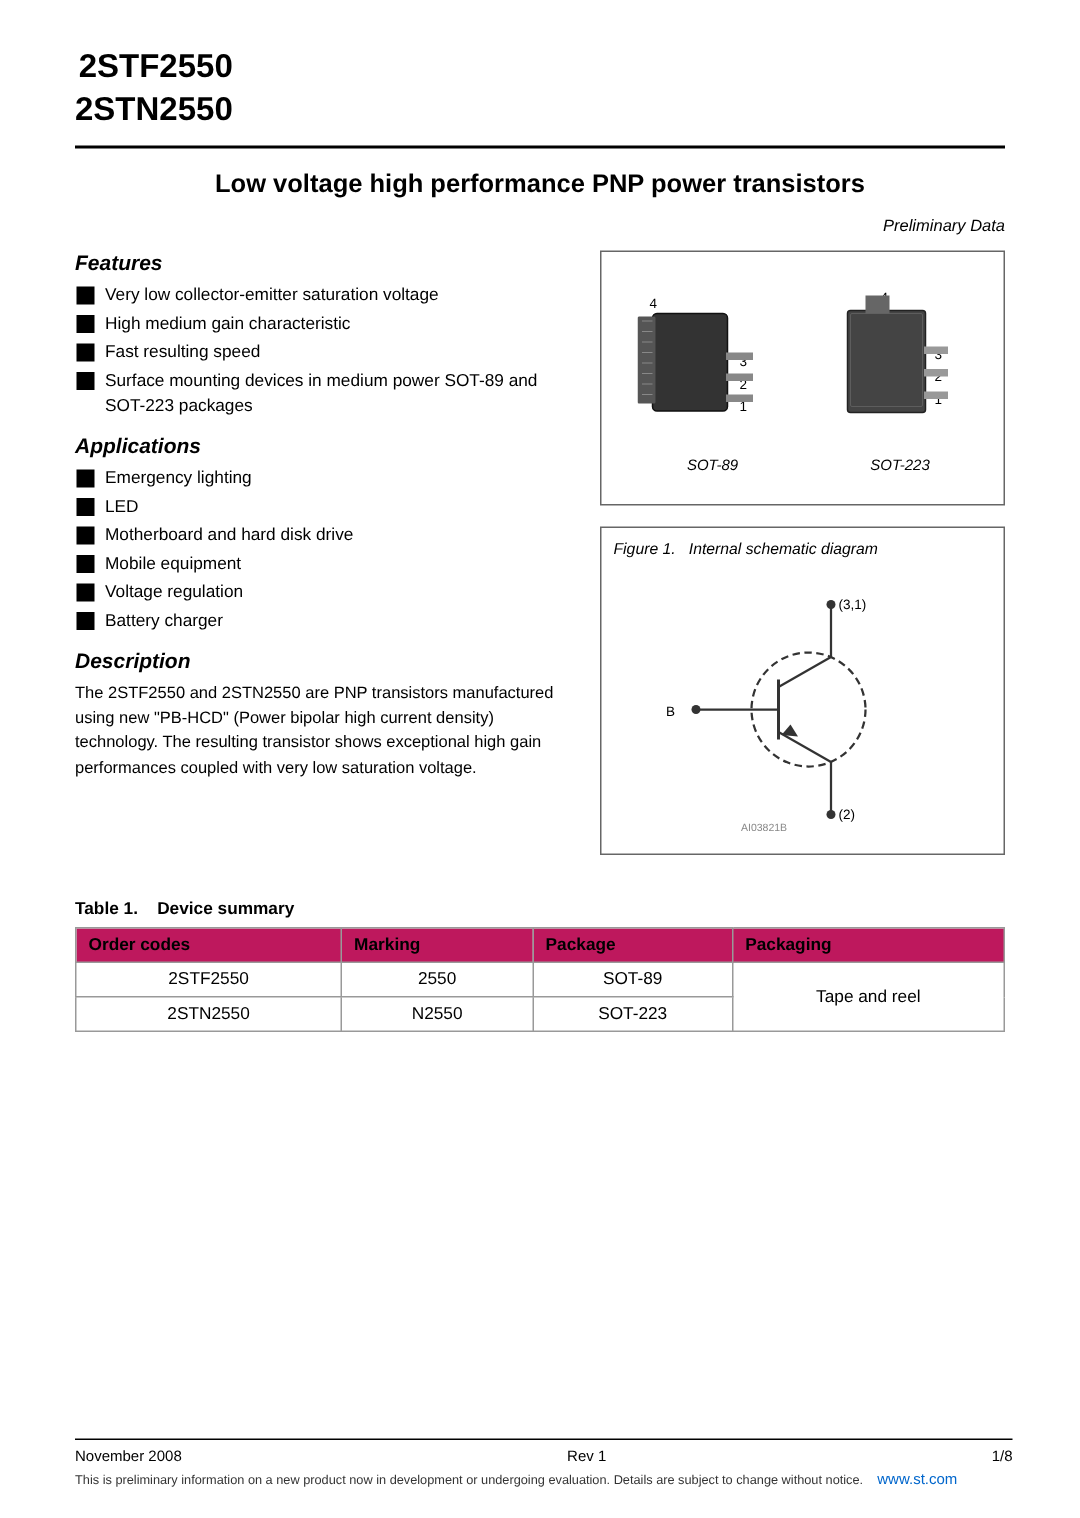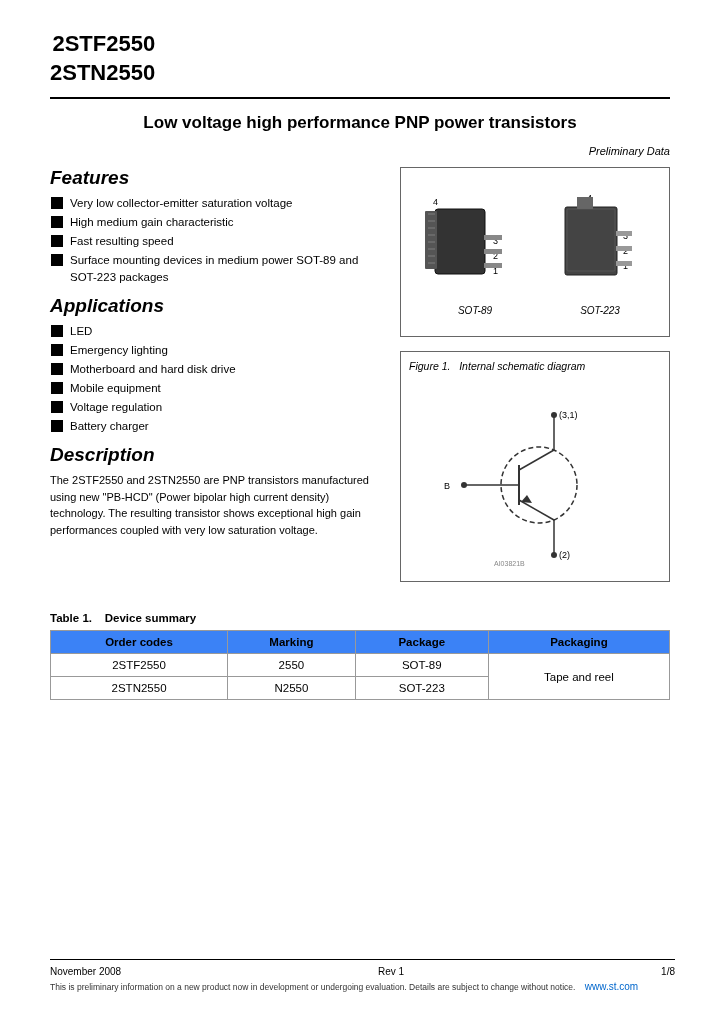--- a/index.html
+++ b/index.html
@@ -58,21 +58,21 @@
     .left-col {
       flex: 1;
       min-width: 0;
     }
     .right-col {
       width: 270px;
       flex-shrink: 0;
     }
     
     .section-title {
-      font-size: 19px;
+      font-size: 14px;
       font-weight: bold;
       margin-bottom: 6px;
       margin-top: 10px;
       font-style: italic;
     }
     .section-title:first-child {
       margin-top: 0;
     }
     
     .bullet-list {
@@ -130,21 +130,21 @@
     }
     
     .schematic-box {
       border: 1px solid #666;
       padding: 8px;
       min-height: 200px;
     }
     .schematic-title {
       font-size: 10.5px;
       font-weight: bold;
-      margin-bottom: 18px;
+      margin-bottom: 6px;
     }
     .schematic-title span {
       font-weight: normal;
       font-style: italic;
     }
     
     .table-section {
       margin-top: 30px;
       clear: both;
     }
@@ -154,23 +154,23 @@
       margin-bottom: 6px;
     }
     table {
       width: 100%;
       border-collapse: collapse;
       font-size: 11.5px;
     }
     table th {
       border: 1px solid #999;
       padding: 5px 8px;
-      background: #3b82f6;
-      font-weight: bold;
-      text-align: center;
+      background: #be185d;
+      font-weight: bold;
+      text-align: left;
     }
     table td {
       border: 1px solid #999;
       padding: 5px 8px;
       text-align: center;
     }
     .tape-reel-cell {
       vertical-align: middle;
     }
     
@@ -250,27 +250,27 @@
           <span>Surface mounting devices in medium power SOT-89 and SOT-223 packages</span>
         </li>
       </ul>
 
       <div class="section-title">Applications</div>
       <ul class="bullet-list">
         <li>
           <svg class="bullet-icon" viewBox="0 0 14 14">
               <rect x="1" y="1" width="12" height="12" fill="#000"></rect>
             </svg>
+          <span>Emergency lighting</span>
+        </li>
+        <li>
+          <svg class="bullet-icon" viewBox="0 0 14 14">
+              <rect x="1" y="1" width="12" height="12" fill="#000"></rect>
+            </svg>
           <span>LED</span>
-        </li>
-        <li>
-          <svg class="bullet-icon" viewBox="0 0 14 14">
-              <rect x="1" y="1" width="12" height="12" fill="#000"></rect>
-            </svg>
-          <span>Emergency lighting</span>
         </li>
         <li>
           <svg class="bullet-icon" viewBox="0 0 14 14">
               <rect x="1" y="1" width="12" height="12" fill="#000"></rect>
             </svg>
           <span>Motherboard and hard disk drive</span>
         </li>
         <li>
           <svg class="bullet-icon" viewBox="0 0 14 14">
               <rect x="1" y="1" width="12" height="12" fill="#000"></rect>

